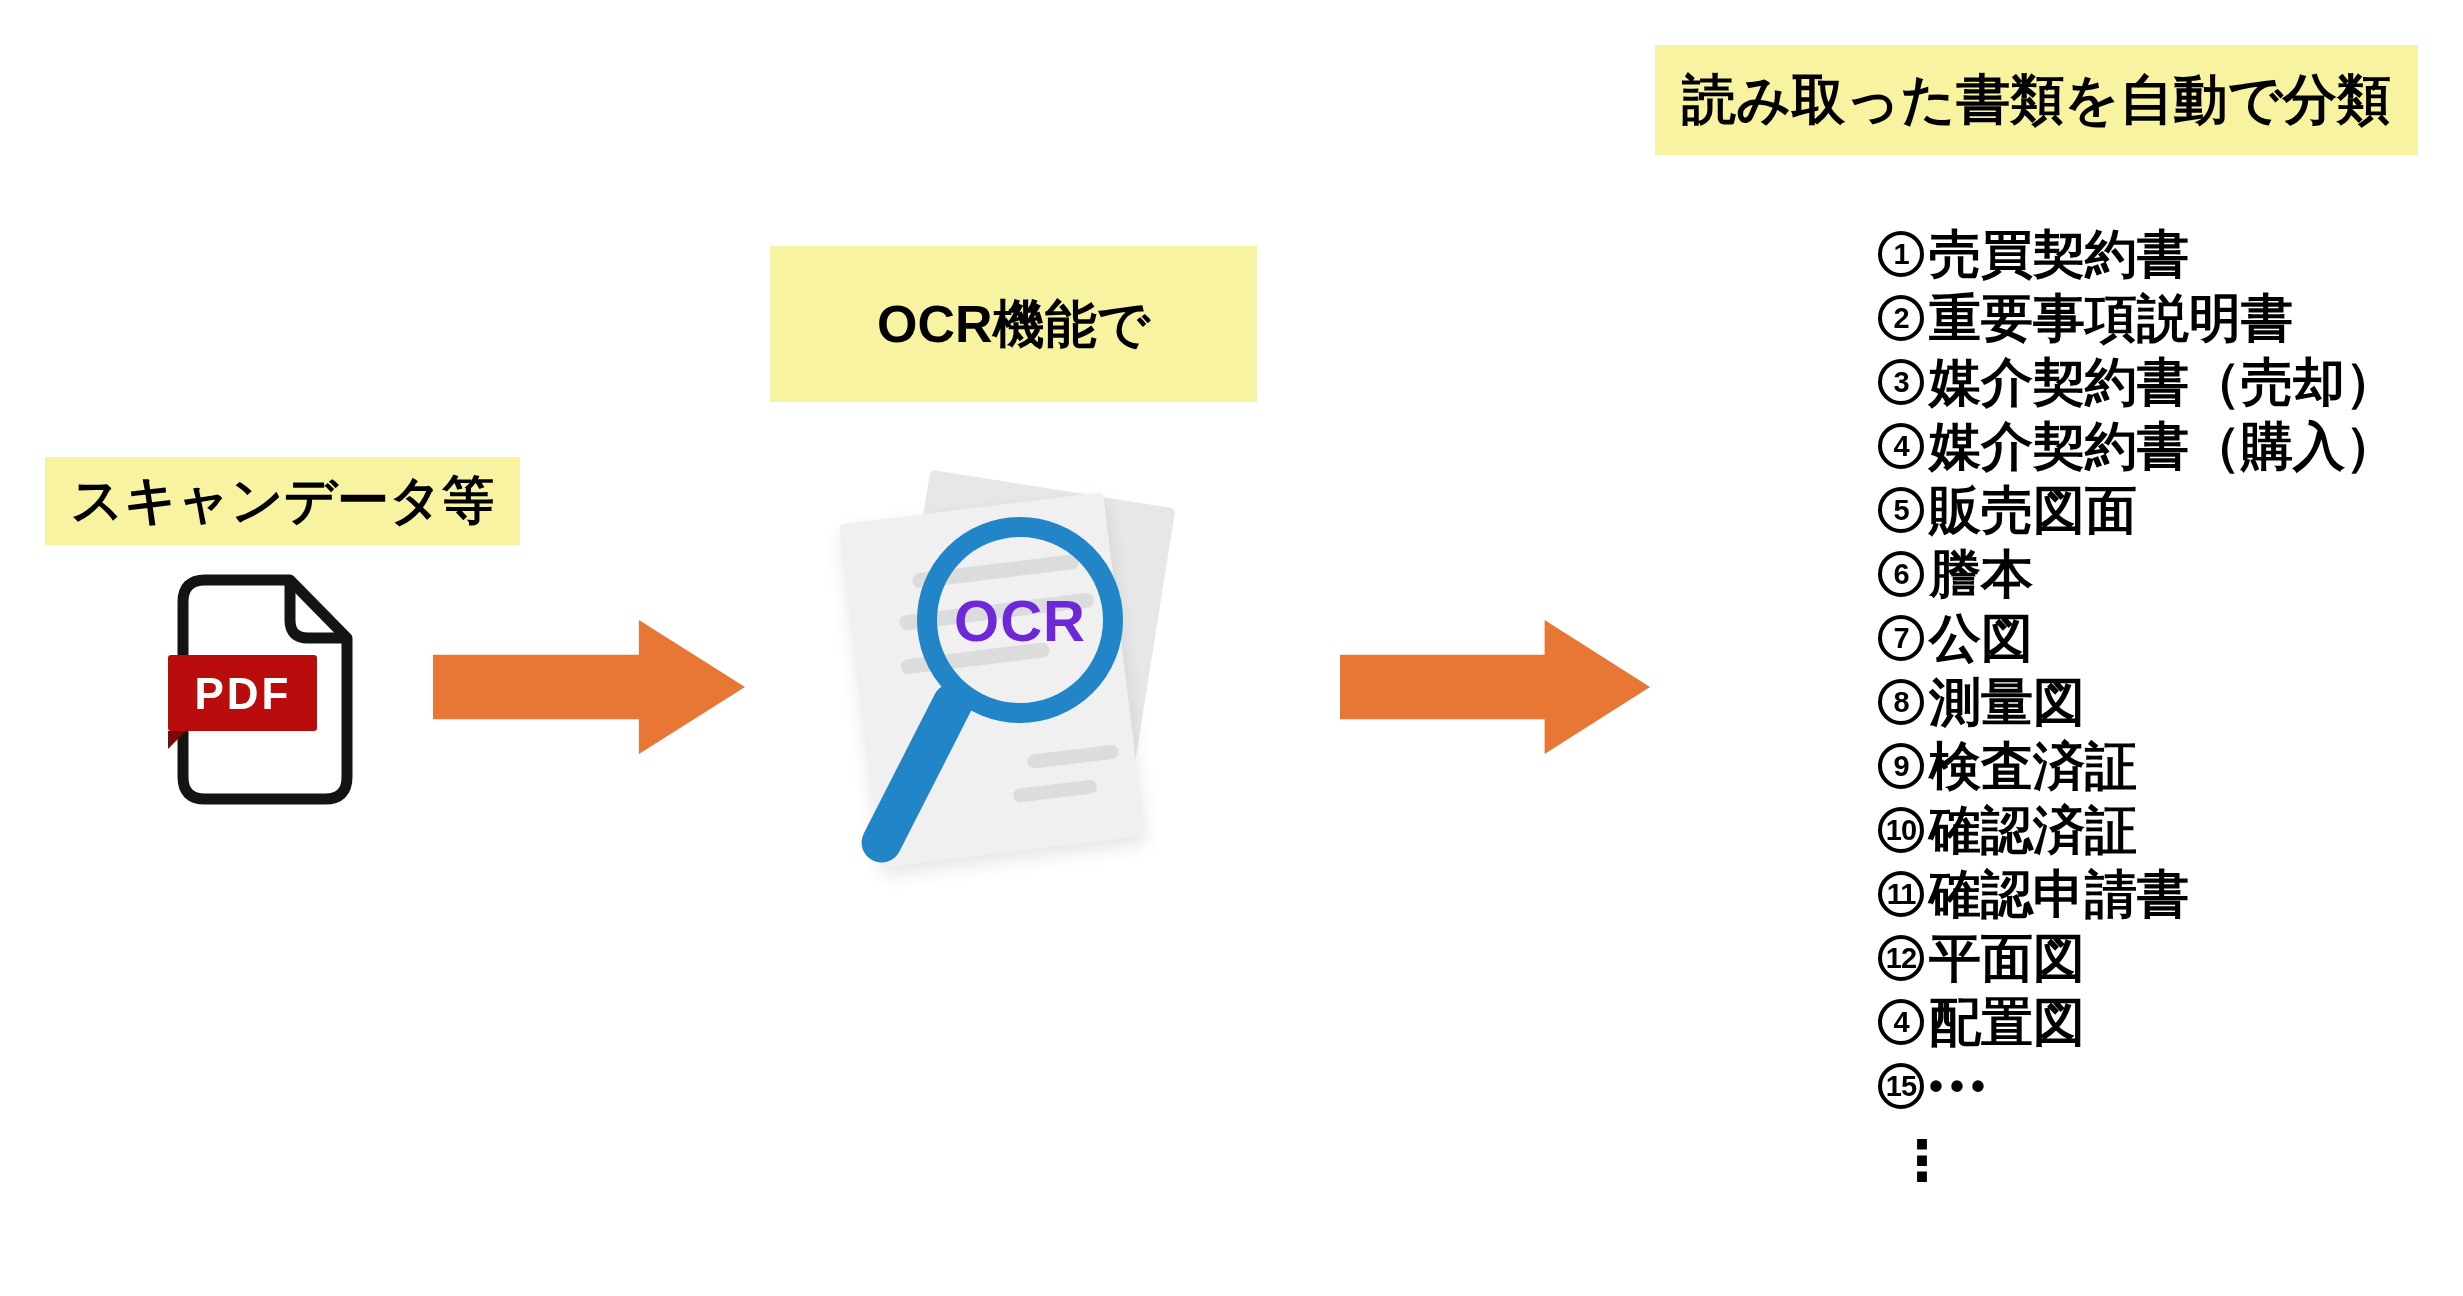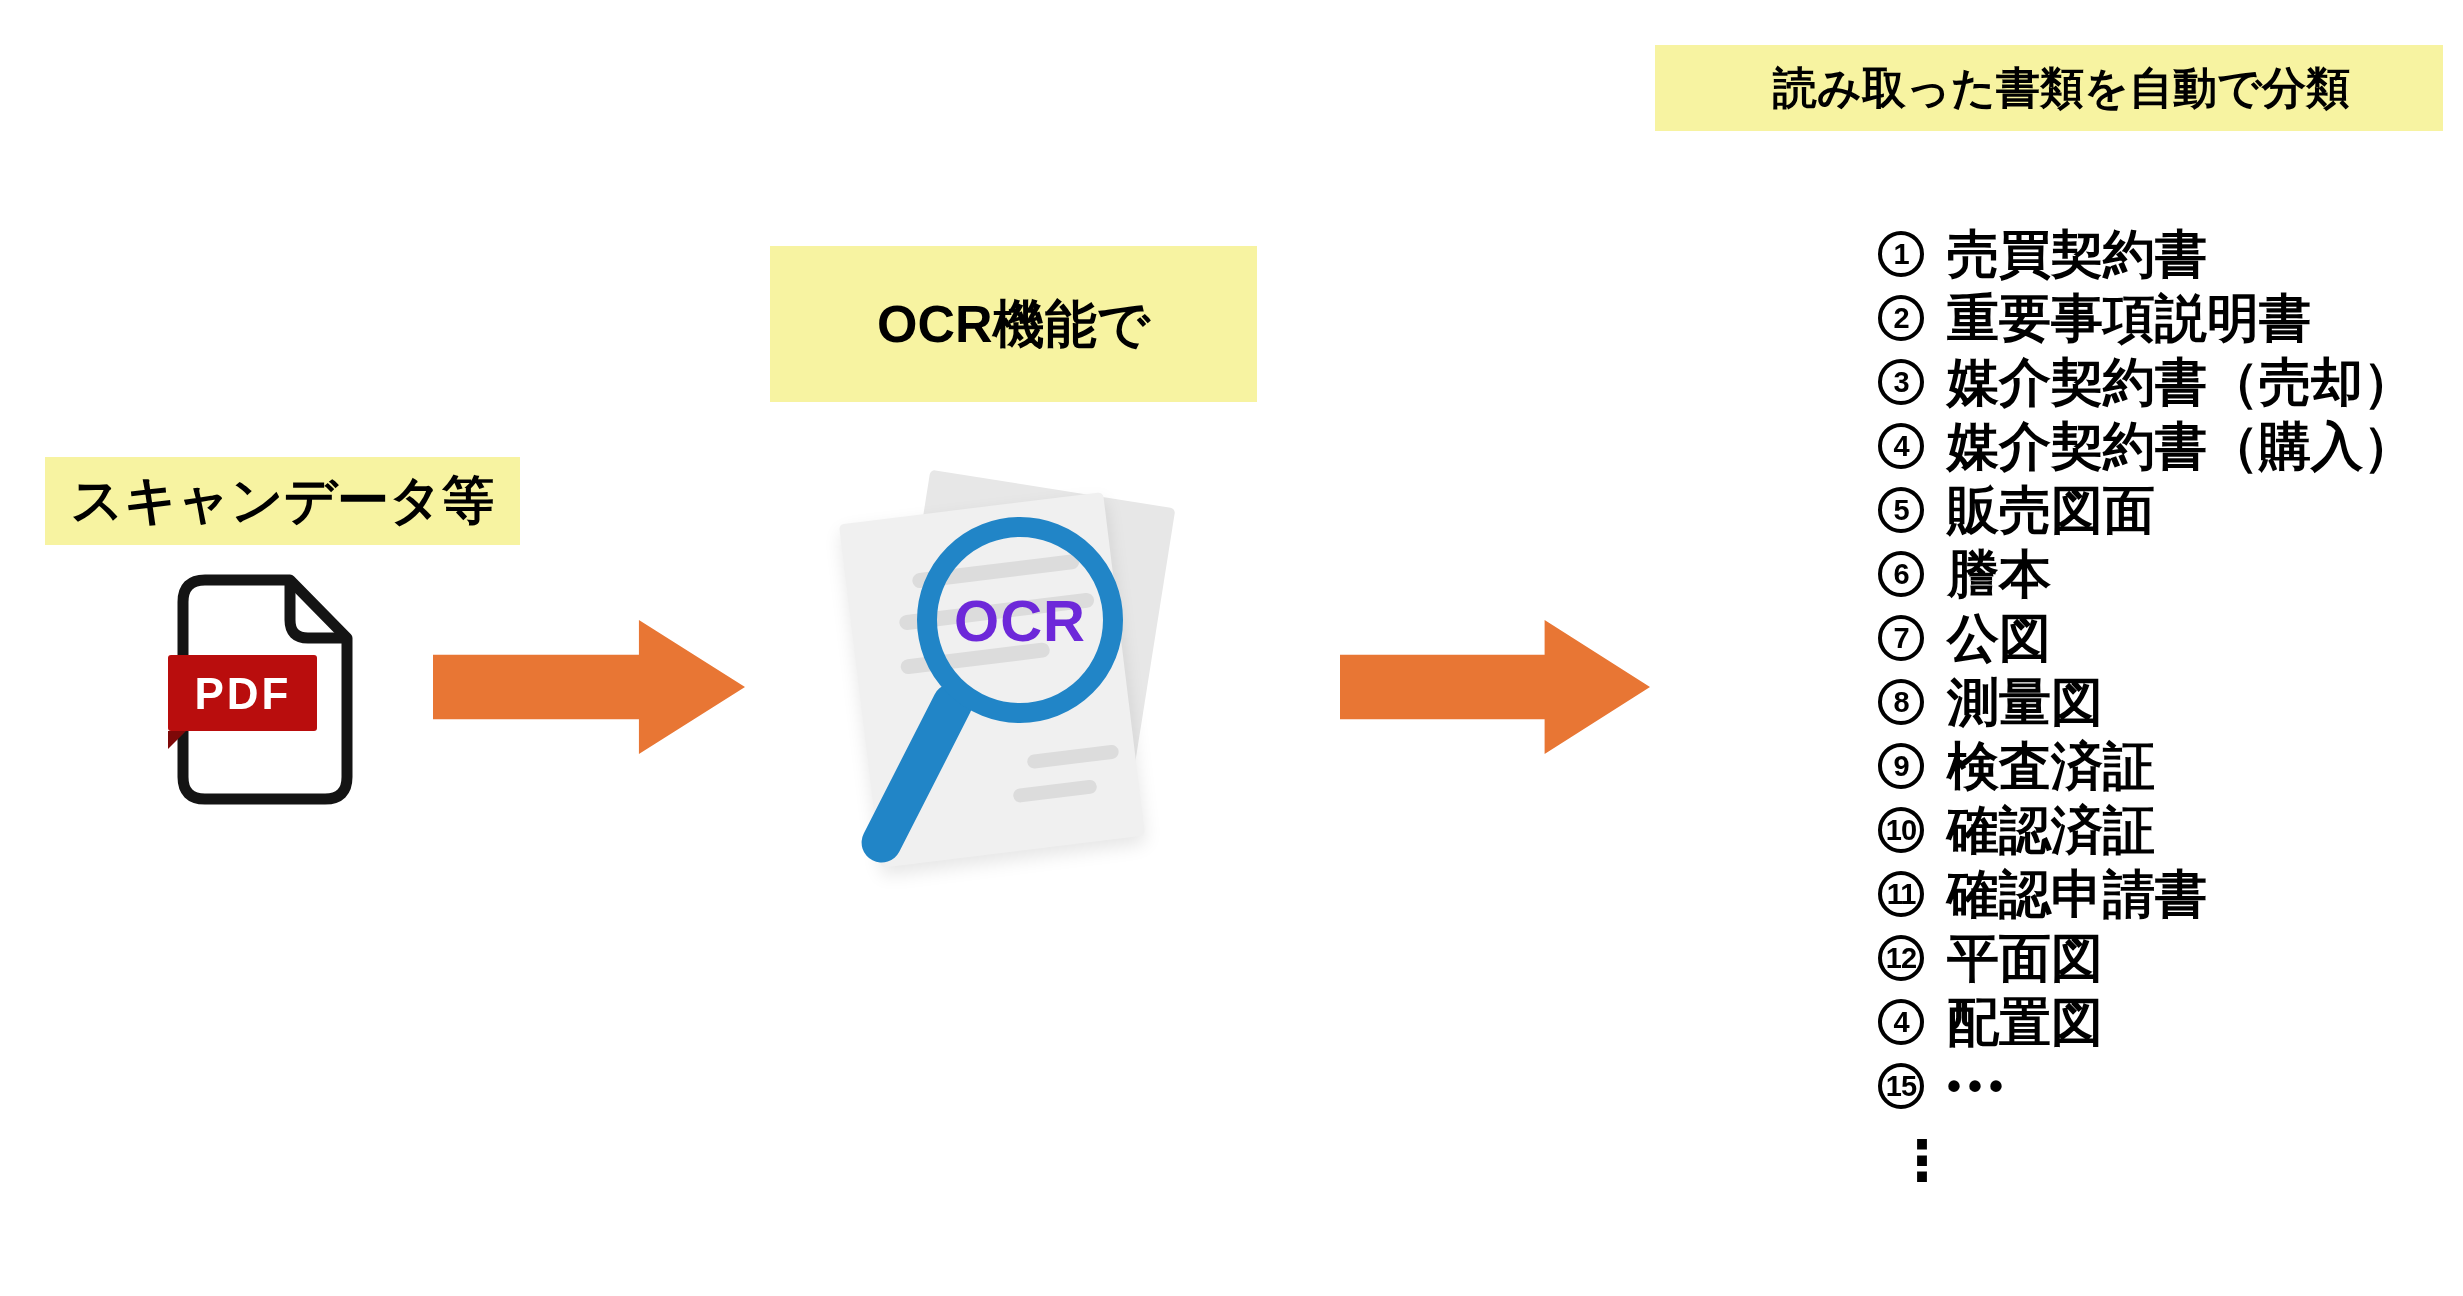--- a/index.html
+++ b/index.html
@@ -20,21 +20,21 @@
     background:#F7F3A1;
     display:flex;
     align-items:center;
     justify-content:center;
     text-align:center;
     font-weight:700;
     color:#000;
   }
   .label-scan{left:45px;top:457px;width:475px;height:88px;font-size:52px;text-align:right;}
   .label-ocr{left:770px;top:222px;width:487px;height:156px;font-size:52px;flex-direction:column;line-height:74px;margin-top:24px;}
-  .label-classify{left:1655px;top:45px;width:763px;height:86px;font-size:44px;padding-left:25px;}
+  .label-classify{left:1655px;top:45px;width:763px;height:110px;font-size:54px;}
 
   
   .arrow{
     position:absolute;
     top:620px;
     height:134px;
     background:#E87634;
     clip-path:polygon(0 26%,66% 26%,66% 0,100% 50%,66% 100%,66% 74%,0 74%);
   }
   .arrow1{left:433px;width:312px;}
@@ -70,21 +70,21 @@
 
   
   .doc-list{position:absolute;left:1878px;top:222px;}
   .row{display:flex;align-items:center;height:64px;white-space:nowrap;}
   .num{
     box-sizing:border-box;flex:0 0 46px;width:46px;height:46px;
     border:4px solid #000;border-radius:50%;
     display:flex;align-items:center;justify-content:center;
     font-size:29px;font-weight:700;letter-spacing:-1px;margin-right:5px;
   }
-  .lbl{font-size:52px;font-weight:700;line-height:1;margin-left:18px;}
+  .lbl{font-size:52px;font-weight:700;line-height:1;}
   .row-dots .lbl{font-size:40px;letter-spacing:7px;}
   .row-ellipsis{height:86px;align-items:center;padding-left:16px;}
   .vdots{font-size:56px;font-weight:700;line-height:1;font-family:"DejaVu Sans",sans-serif;}
 </style>
 </head>
 <body>
 
 <div class="canvas">
 
   <div class="hl label-scan">スキャンデータ等</div>

